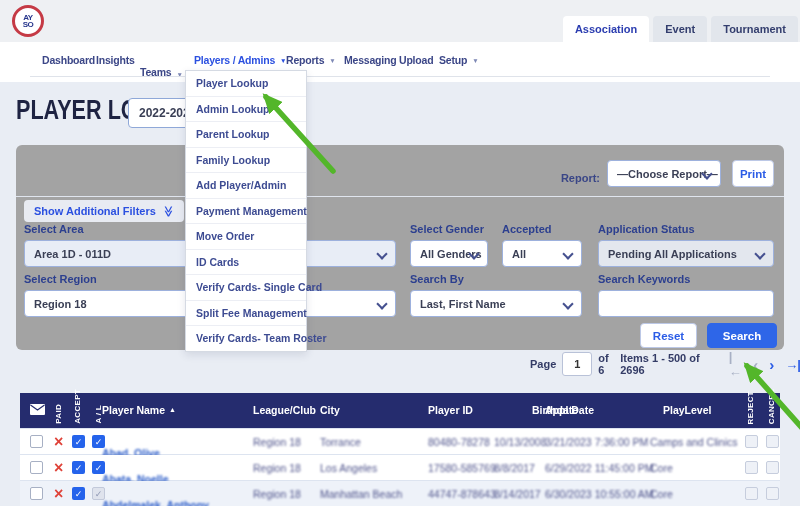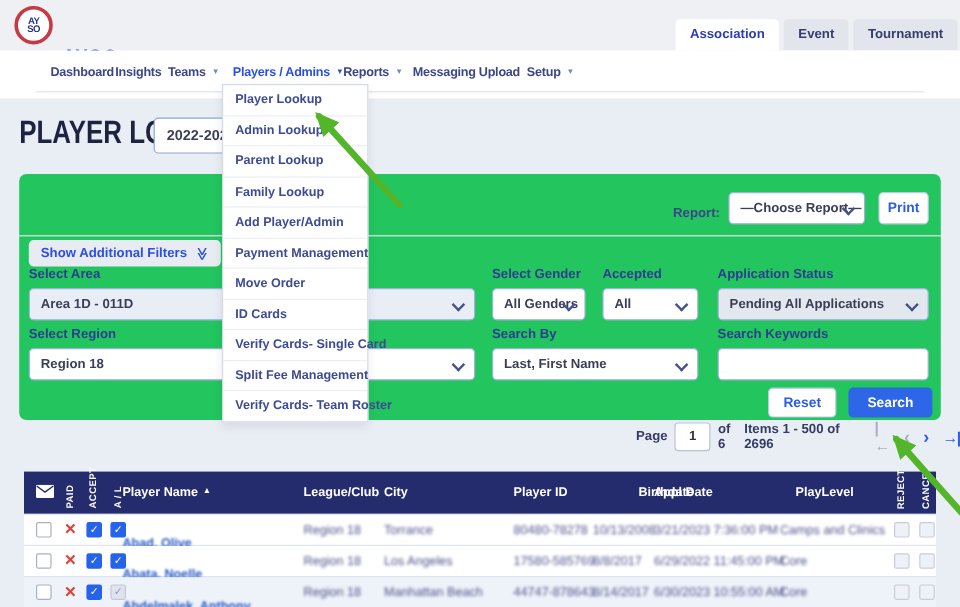--- a/index.html
+++ b/index.html
@@ -35,21 +35,21 @@
   .mitem:last-child{border-bottom:none;}
 
   
   .ptitle{left:16px;top:95px;font-size:27px;font-weight:800;color:#1e2342;
           transform:scaleX(0.8);transform-origin:left center;letter-spacing:0;white-space:nowrap;}
   .season{left:128px;top:98px;width:150px;height:30px;background:#fff;border:1px solid #8fa8d8;
           border-radius:4px;display:flex;align-items:center;padding:0 10px;font-size:12px;
           font-weight:700;color:#3a3f55;cursor:pointer;}
 
   
-  .panel{left:16px;top:145px;width:768px;height:205px;background:#22c55e;border-radius:6px;}
+  .panel{left:16px;top:145px;width:768px;height:205px;background:#a3a3a3;border-radius:6px;}
   .lbl{font-size:11px;font-weight:700;color:#2c3f8f;white-space:nowrap;}
   .sel{height:27px;background:#fff;border:1px solid #9db1dd;border-radius:4px;display:flex;
        align-items:center;padding:0 22px 0 9px;font-size:11px;font-weight:700;color:#3a3f55;
        cursor:pointer;white-space:nowrap;overflow:hidden;}
   .sel.tint{background:#e8edf6;}
   .sel.gray{background:#e3e7ee;}
   .chev{position:absolute;right:9px;top:9px;width:6px;height:6px;border-right:2px solid #45508f;
         border-bottom:2px solid #45508f;transform:rotate(45deg);}
   .inp{height:27px;background:#fff;border:1px solid #9db1dd;border-radius:4px;padding:0 8px;
        font-size:11px;color:#3a3f55;font-family:inherit;}
@@ -106,21 +106,21 @@
     </div>
 </div>
 
 <div class="abs navbar" id="navbar">
     <div class="abs navitem" style="left: 42px;">
       <span>Dashboard</span>
     </div>
     <div class="abs navitem" style="left: 96px;">
       <span>Insights</span>
     </div>
-    <div class="abs navitem" style="left: 140px;">
+    <div class="abs navitem" style="left: 140px; align-items: flex-end;">
       <span>Teams</span>
       <span class="caret">▼</span>
     </div>
     <div class="abs navitem active" style="left: 194px;">
       <span>Players / Admins</span>
       <span class="caret">▼</span>
     </div>
     <div class="abs navitem" style="left: 286px;">
       <span>Reports</span>
       <span class="caret">▼</span>

